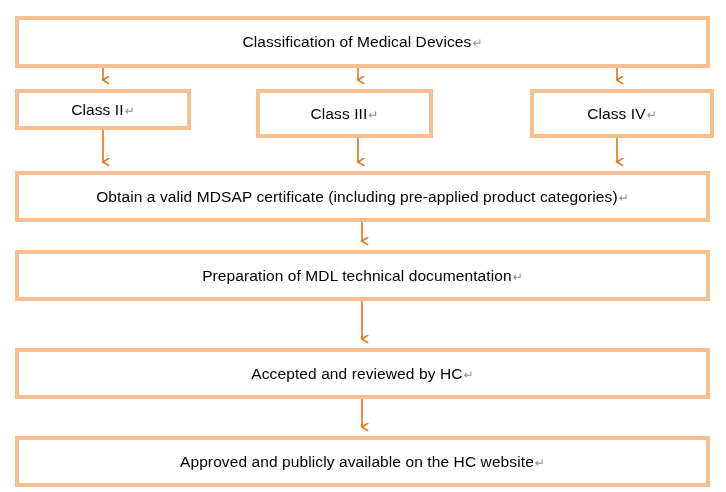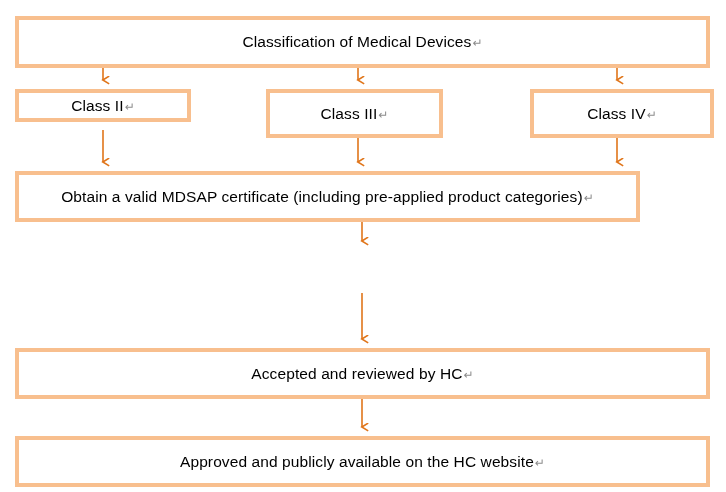--- a/index.html
+++ b/index.html
@@ -39,24 +39,24 @@
   }
   .node-label .pilcrow {
     color: #8c8c8c;
     font-size: 12px;
     vertical-align: baseline;
     padding-left: 1px;
   }
 
   
   .n-title   { left: 15px;  top: 8px;   width: 695px; height: 52px; }
-  .n-class2  { left: 15px;  top: 81px;  width: 176px; height: 33px; }
-  .n-class3  { left: 266px; top: 81px;  width: 177px; height: 49px; }
+  .n-class2  { left: 15px;  top: 81px;  width: 176px; height: 41px; }
+  .n-class3  { left: 256px; top: 81px;  width: 177px; height: 49px; }
   .n-class4  { left: 530px; top: 81px;  width: 184px; height: 49px; }
-  .n-mdsap   { left: 15px;  top: 163px; width: 625px; height: 51px; }
+  .n-mdsap   { left: 15px;  top: 163px; width: 695px; height: 51px; }
   .n-mdl     { left: 15px;  top: 242px; width: 695px; height: 51px; }
   .n-review  { left: 15px;  top: 340px; width: 695px; height: 51px; }
   .n-approve { left: 15px;  top: 428px; width: 695px; height: 51px; }
 
   
   #connectors {
     position: absolute;
     left: 0;
     top: 0;
     width: 726px;
@@ -104,20 +104,23 @@
   </div>
 
   <div class="node n-class4">
     <span class="node-label"><span>Class IV</span><span class="pilcrow">↵</span></span>
   </div>
 
   <div class="node n-mdsap">
     <span class="node-label"><span>Obtain a valid MDSAP certificate (including pre-applied product categories)</span><span class="pilcrow">↵</span></span>
   </div>
 
+  <div class="node n-mdl">
+    <span class="node-label"><span>Preparation of MDL technical documentation</span><span class="pilcrow">↵</span></span>
+  </div>
 
   <div class="node n-approve">
     <span class="node-label"><span>Approved and publicly available on the HC website</span><span class="pilcrow">↵</span></span>
   </div>
 
   <div class="node n-review">
     <span class="node-label"><span>Accepted and reviewed by HC</span><span class="pilcrow">↵</span></span>
   </div>
 
 </div>

